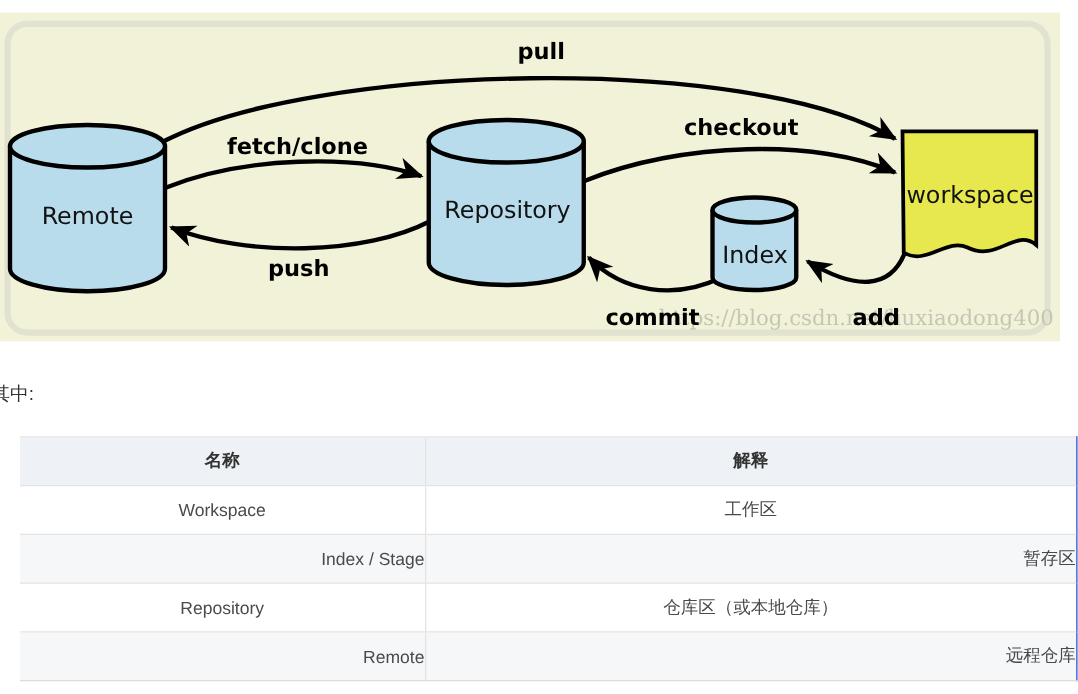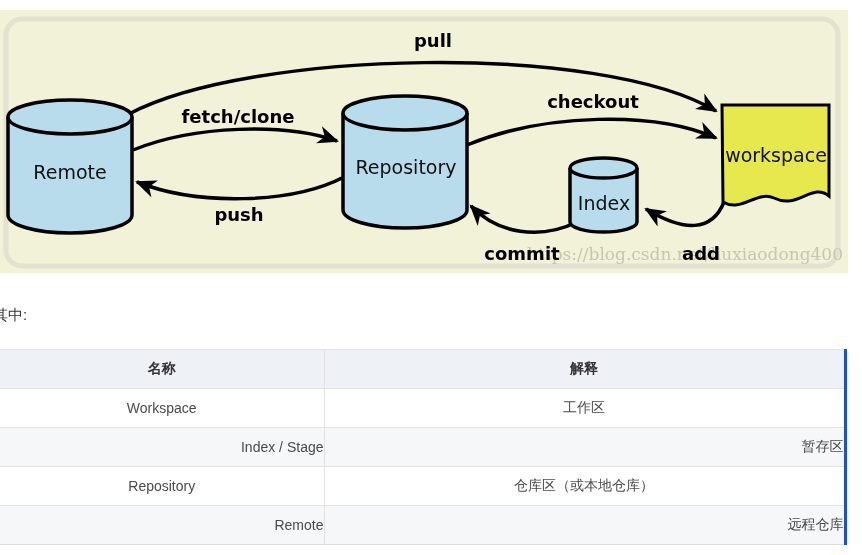--- a/index.html
+++ b/index.html
@@ -19,40 +19,40 @@
     font-family:"DejaVu Sans",sans-serif;font-size:18px;font-weight:bold;fill:#000;
   }
   .watermark{
     font-family:"DejaVu Serif",serif;font-size:17px;fill:#c6c6b4;
   }
   .caption{
     position:absolute;top:306px;left:-7px;font-size:15px;color:#333;
     white-space:nowrap;
   }
   table.git-table{
-    position:absolute;top:349px;left:0;width:845px;
+    position:absolute;top:349px;left:16px;width:845px;
     border-collapse:collapse;table-layout:fixed;
     font-size:14px;
     padding-left:47px;
   }
   table.git-table col.c1{width:324px;}
   table.git-table col.c2{width:521px;}
   table.git-table th,
   table.git-table td{
     height:38px;text-align:center;vertical-align:middle;
     border-top:1px solid #e3e3e3;padding:0;
   }
   table.git-table th{
     background:#eef1f5;color:#333;font-weight:bold;
   }
   table.git-table td{color:#4a4a4a;background:#fff;}
   table.git-table tr.alt td{background:#f6f7f8;text-align:right;}
   table.git-table th:last-child,
   table.git-table td:last-child{
-    border-left:1px solid #e3e3e3;border-right:3px solid #1d4ed8;
+    border-left:1px solid #e3e3e3;border-right:1px solid #1d4ed8;
   }
   table.git-table tr:last-child td{border-bottom:1px solid #dcdcdc;}
 </style>
 </head>
 <body>
 
 <div class="diagram-panel">
   <svg width="848" height="263" viewBox="0 0 848 263">
     <defs>
       <marker id="ah" markerUnits="userSpaceOnUse" markerWidth="24" markerHeight="20" refX="19" refY="9" orient="auto">

